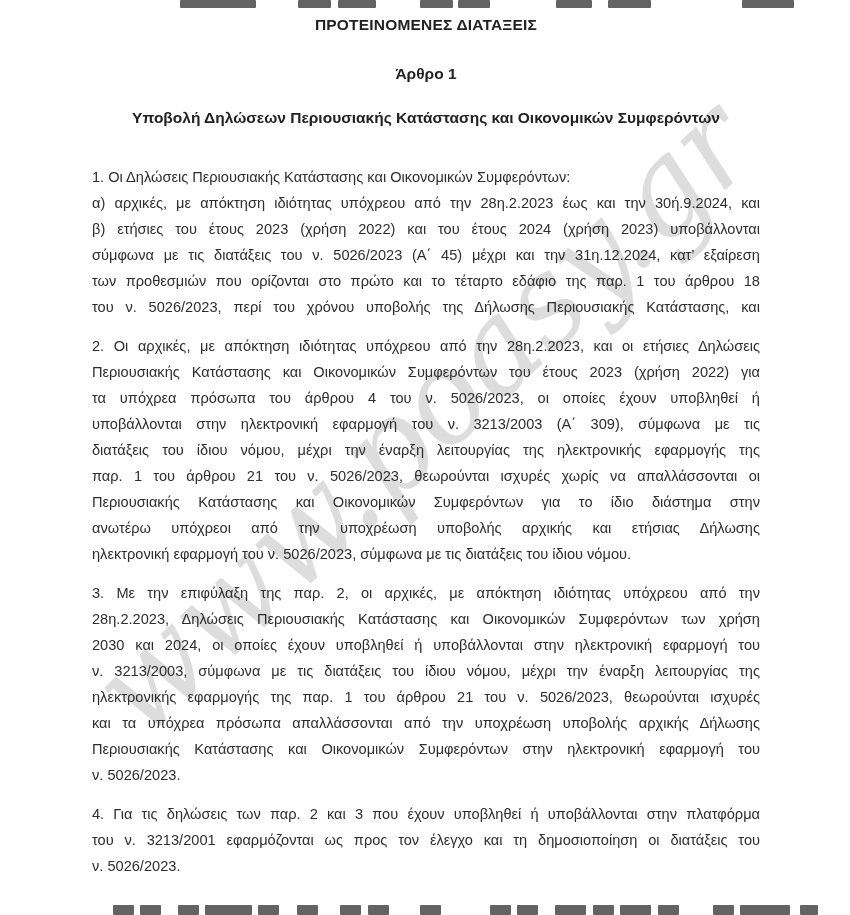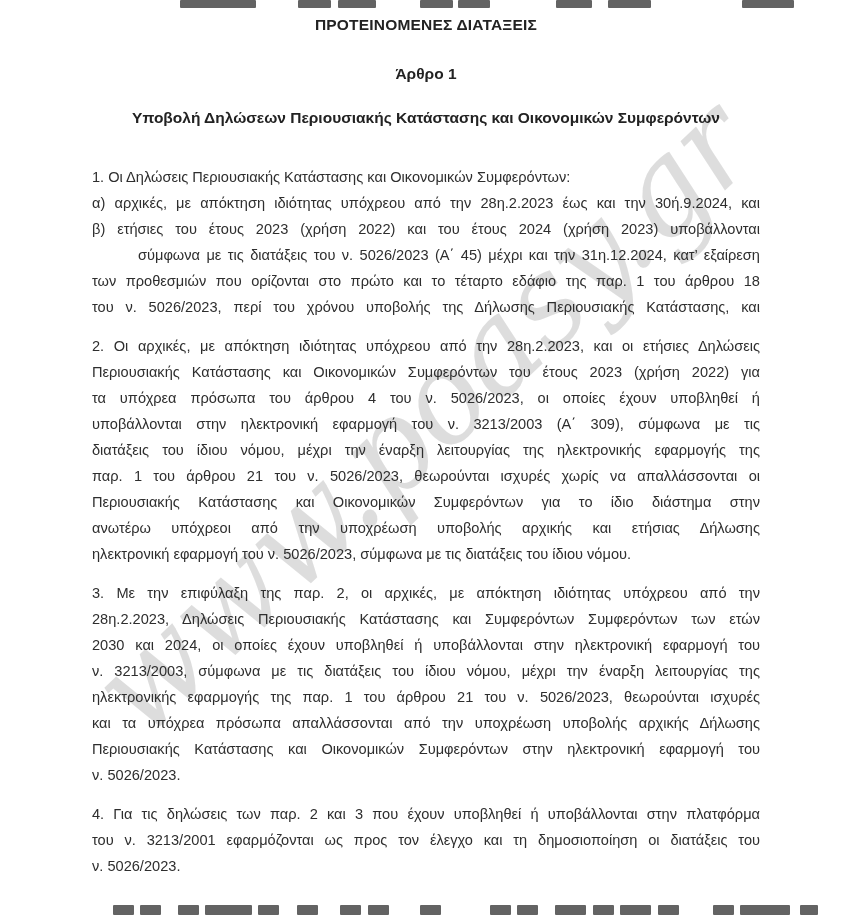--- a/index.html
+++ b/index.html
@@ -116,38 +116,38 @@
 
     <div class="article-title">Άρθρο 1</div>
 
     <div class="article-subtitle">Υποβολή Δηλώσεων Περιουσιακής Κατάστασης και Οικονομικών Συμφερόντων</div>
 
     <div class="doc-body">
         <div class="para">
           <div class="line last" style="color: rgb(46, 46, 46);">1. Οι Δηλώσεις Περιουσιακής Κατάστασης και Οικονομικών Συμφερόντων:</div>
           <div class="line j" style="color: rgb(46, 46, 46);">α) αρχικές, με απόκτηση ιδιότητας υπόχρεου από την 28η.2.2023 έως και την 30ή.9.2024, και</div>
           <div class="line j" style="color: rgb(46, 46, 46);">β) ετήσιες του έτους 2023 (χρήση 2022) και του έτους 2024 (χρήση 2023) υποβάλλονται</div>
-          <div class="line j" style="color: rgb(46, 46, 46); margin-left: 46px;">σύμφωνα με τις διατάξεις του ν. 5026/2023 (Α΄ 45) μέχρι και την 31η.12.2024, κατ’ εξαίρεση</div>
+          <div class="line j" style="color: rgb(46, 46, 46);">σύμφωνα με τις διατάξεις του ν. 5026/2023 (Α΄ 45) μέχρι και την 31η.12.2024, κατ’ εξαίρεση</div>
           <div class="line j" style="color: rgb(46, 46, 46);">των προθεσμιών που ορίζονται στο πρώτο και το τέταρτο εδάφιο της παρ. 1 του άρθρου 18</div>
           <div class="line j" style="color: rgb(46, 46, 46);">του ν. 5026/2023, περί του χρόνου υποβολής της Δήλωσης Περιουσιακής Κατάστασης, και</div>
         </div>
         <div class="para">
           <div class="line j" style="color: rgb(46, 46, 46);">2. Οι αρχικές, με απόκτηση ιδιότητας υπόχρεου από την 28η.2.2023, και οι ετήσιες Δηλώσεις</div>
           <div class="line j" style="color: rgb(46, 46, 46);">Περιουσιακής Κατάστασης και Οικονομικών Συμφερόντων του έτους 2023 (χρήση 2022) για</div>
           <div class="line j" style="color: rgb(46, 46, 46);">τα υπόχρεα πρόσωπα του άρθρου 4 του ν. 5026/2023, οι οποίες έχουν υποβληθεί ή</div>
           <div class="line j" style="color: rgb(46, 46, 46);">υποβάλλονται στην ηλεκτρονική εφαρμογή του ν. 3213/2003 (Α΄ 309), σύμφωνα με τις</div>
           <div class="line j" style="color: rgb(46, 46, 46);">διατάξεις του ίδιου νόμου, μέχρι την έναρξη λειτουργίας της ηλεκτρονικής εφαρμογής της</div>
           <div class="line j" style="color: rgb(46, 46, 46);">παρ. 1 του άρθρου 21 του ν. 5026/2023, θεωρούνται ισχυρές χωρίς να απαλλάσσονται οι</div>
           <div class="line j" style="color: rgb(46, 46, 46);">Περιουσιακής Κατάστασης και Οικονομικών Συμφερόντων για το ίδιο διάστημα στην</div>
           <div class="line j" style="color: rgb(46, 46, 46);">ανωτέρω υπόχρεοι από την υποχρέωση υποβολής αρχικής και ετήσιας Δήλωσης</div>
           <div class="line last" style="color: rgb(46, 46, 46);">ηλεκτρονική εφαρμογή του ν. 5026/2023, σύμφωνα με τις διατάξεις του ίδιου νόμου.</div>
         </div>
         <div class="para">
           <div class="line j" style="color: rgb(46, 46, 46);">3. Με την επιφύλαξη της παρ. 2, οι αρχικές, με απόκτηση ιδιότητας υπόχρεου από την</div>
-          <div class="line j" style="color: rgb(46, 46, 46);">28η.2.2023, Δηλώσεις Περιουσιακής Κατάστασης και Συμφερόντων Συμφερόντων των ετών</div>
+          <div class="line j" style="color: rgb(46, 46, 46);">28η.2.2023, Δηλώσεις Περιουσιακής Κατάστασης και Οικονομικών Συμφερόντων των χρήση</div>
           <div class="line j" style="color: rgb(46, 46, 46);">2030 και 2024, οι οποίες έχουν υποβληθεί ή υποβάλλονται στην ηλεκτρονική εφαρμογή του</div>
           <div class="line j" style="color: rgb(46, 46, 46);">ν. 3213/2003, σύμφωνα με τις διατάξεις του ίδιου νόμου, μέχρι την έναρξη λειτουργίας της</div>
           <div class="line j" style="color: rgb(46, 46, 46);">ηλεκτρονικής εφαρμογής της παρ. 1 του άρθρου 21 του ν. 5026/2023, θεωρούνται ισχυρές</div>
           <div class="line j" style="color: rgb(46, 46, 46);">και τα υπόχρεα πρόσωπα απαλλάσσονται από την υποχρέωση υποβολής αρχικής Δήλωσης</div>
           <div class="line j" style="color: rgb(46, 46, 46);">Περιουσιακής Κατάστασης και Οικονομικών Συμφερόντων στην ηλεκτρονική εφαρμογή του</div>
           <div class="line last" style="color: rgb(46, 46, 46);">ν. 5026/2023.</div>
         </div>
         <div class="para">
           <div class="line j" style="color: rgb(46, 46, 46);">4. Για τις δηλώσεις των παρ. 2 και 3 που έχουν υποβληθεί ή υποβάλλονται στην πλατφόρμα</div>
           <div class="line j" style="color: rgb(46, 46, 46);">του ν. 3213/2001 εφαρμόζονται ως προς τον έλεγχο και τη δημοσιοποίηση οι διατάξεις του</div>

